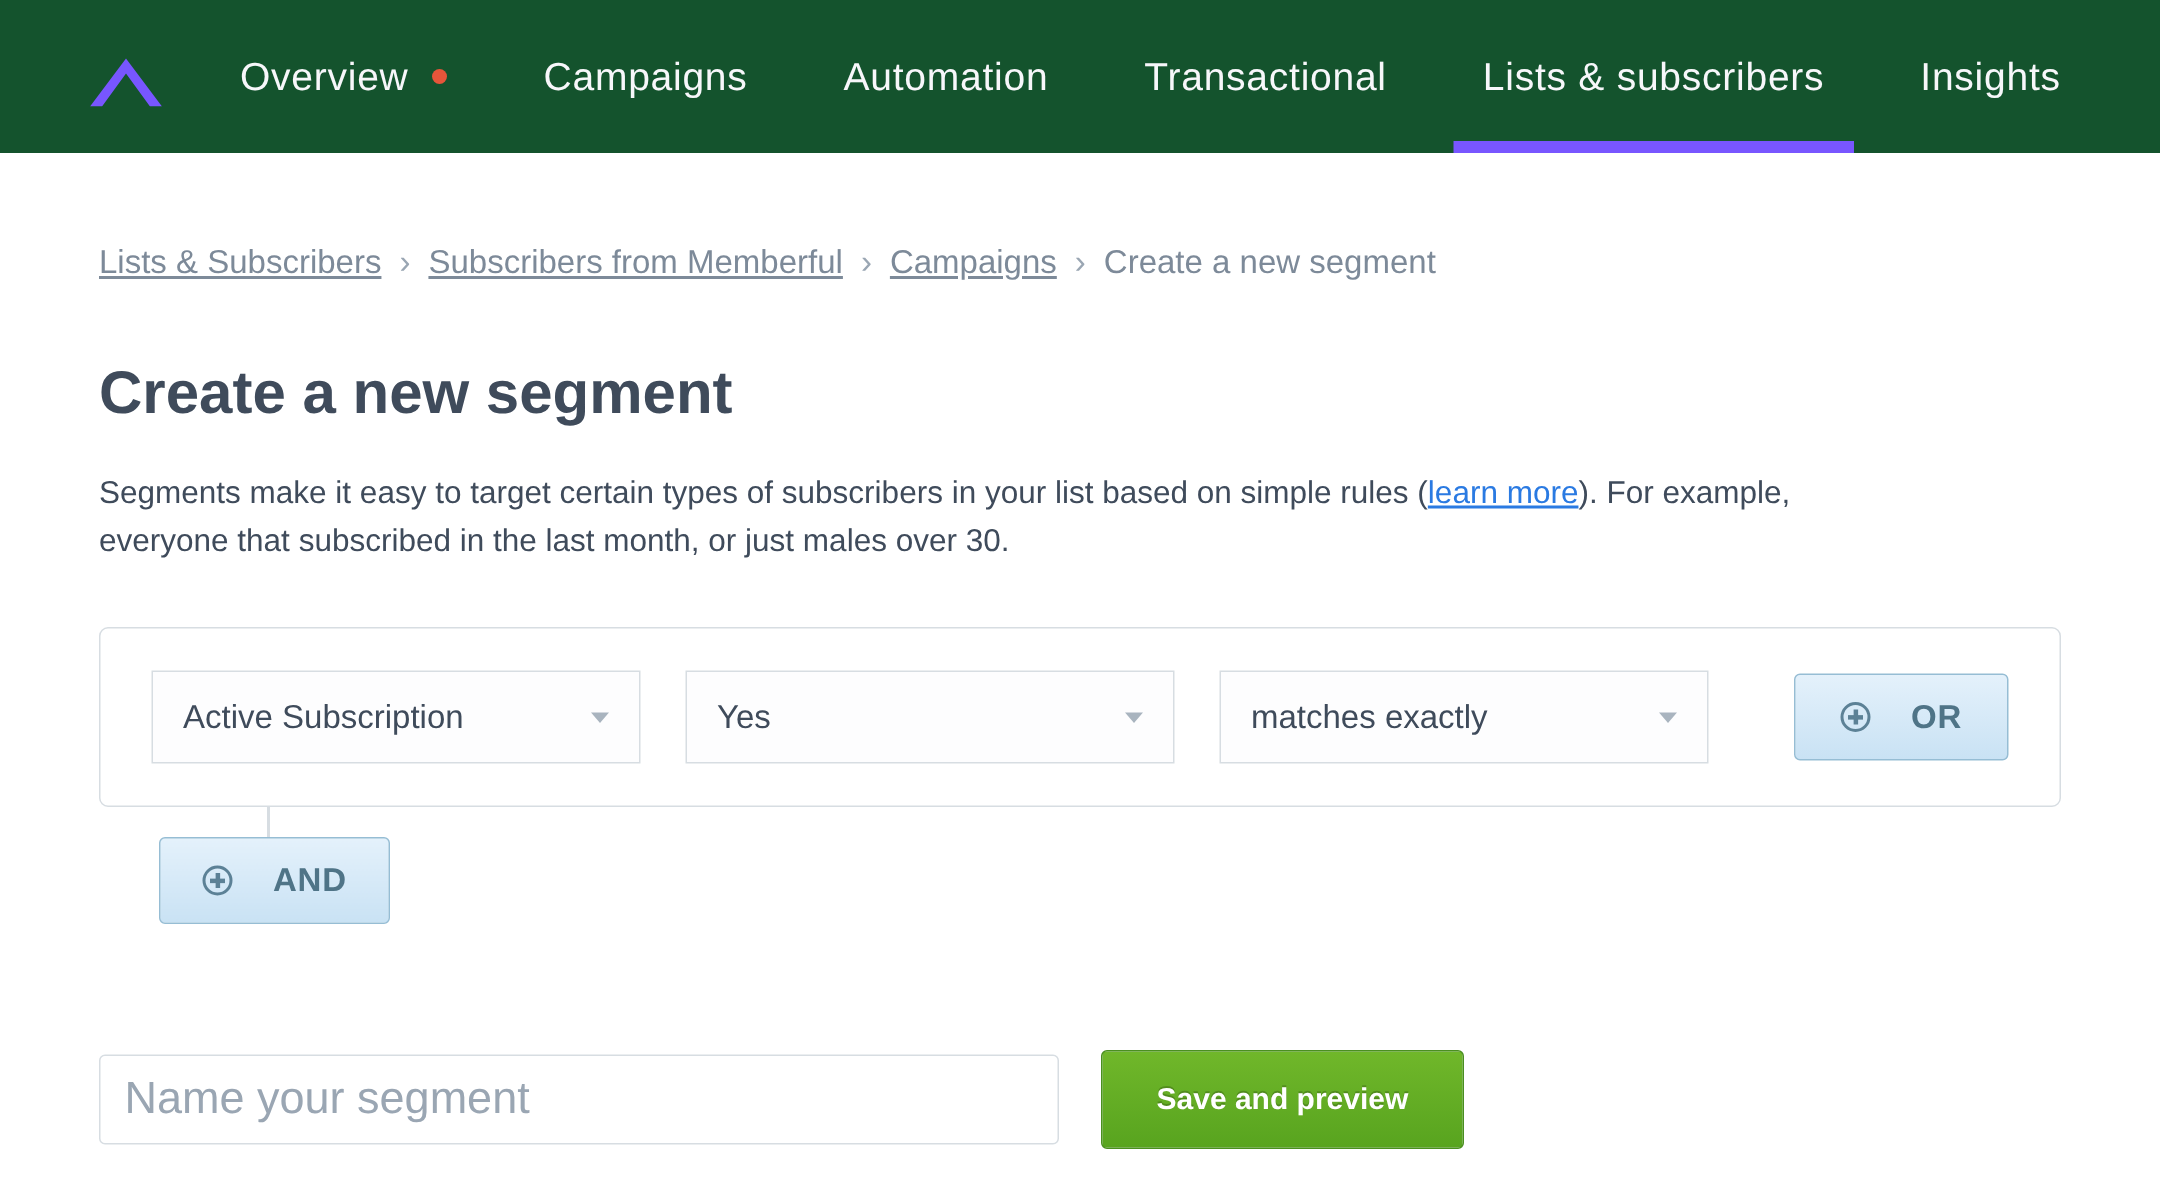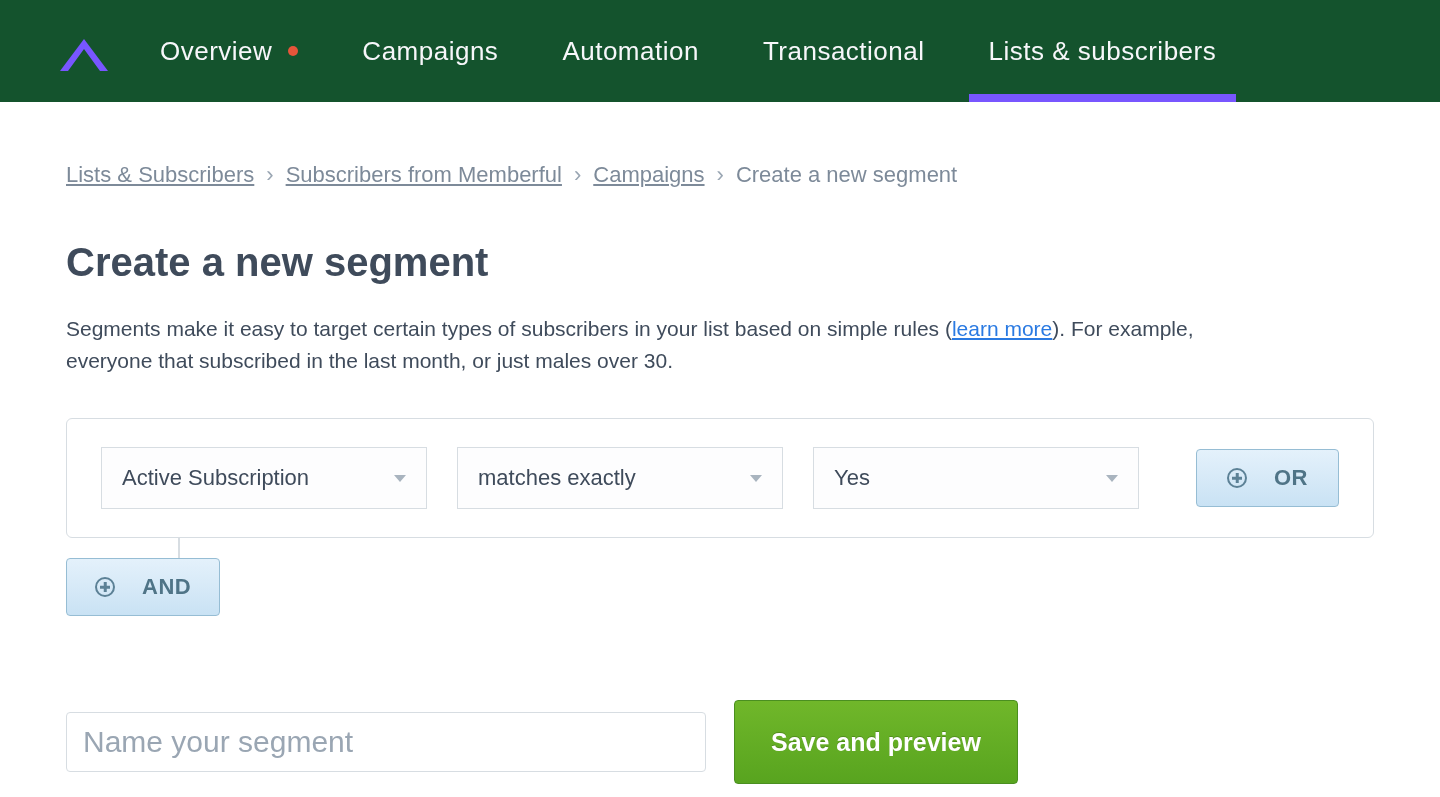--- a/index.html
+++ b/index.html
@@ -140,46 +140,46 @@
   }
   .plus-icon::before { left:3px;right:3px;top:50%;height:2.5px;transform:translateY(-50%); }
   .plus-icon::after  { top:3px;bottom:3px;left:50%;width:2.5px;transform:translateX(-50%); }
 
   .or-btn { margin-left:auto; padding:0 30px; }
 
   .and-connector {
     width:2px; height:20px; background:#d7dde2;
     margin-left:112px;
   }
-  .and-btn-wrap { }
+  .and-btn-wrap { margin-left:40px; }
 
   
   .footer-row {
     margin-top:84px;
     display:flex;
     align-items:center;
     gap:28px;
   }
   .name-input {
     width:640px; height:60px;
     border:1px solid #d7dde2;
     border-radius:4px;
     font-size:30px;
     padding:0 16px;
     color:#3f4b5b;
   }
   .name-input::placeholder { color:#9aa6b3; }
   .save-btn {
-    height:84px;
+    height:66px;
     padding:0 36px;
     border:1px solid #4a8f20;
     border-radius:4px;
     background:linear-gradient(#70b72a,#58a41f);
     color:#fff;
-    font-size:25px;
+    font-size:20px;
     font-weight:700;
     cursor:pointer;
     text-shadow:0 -1px 0 rgba(0,0,0,0.2);
   }
 </style>
 </head>
 <body>
 
 <div class="topnav">
   <span class="logo">
@@ -196,20 +196,23 @@
       <span>Campaigns</span>
     </div>
     <div class="nav-item">
       <span>Automation</span>
     </div>
     <div class="nav-item">
       <span>Transactional</span>
     </div>
     <div class="nav-item active">
       <span>Lists &amp; subscribers</span>
+    </div>
+    <div class="nav-item">
+      <span>Insights</span>
     </div>
   </div>
 </div>
 
 <div class="page">
 
   <div class="breadcrumb">
     <a href="#">Lists &amp; Subscribers</a>
     <span class="sep">›</span>
     <a href="#">Subscribers from Memberful</a>
@@ -225,27 +228,27 @@
     <span>Segments make it easy to target certain types of subscribers in your list based on simple rules (</span><a href="#">learn more</a><span>). For example, everyone that subscribed in the last month, or just males over 30.</span>
   </p>
 
   <div class="rule-box">
 
     <div class="select field">
       <span>Active Subscription</span>
       <span class="caret"></span>
     </div>
 
+    <div class="select value">
+      <span>Yes</span>
+      <span class="caret"></span>
+    </div>
+
     <div class="select op">
       <span>matches exactly</span>
-      <span class="caret"></span>
-    </div>
-
-    <div class="select value">
-      <span>Yes</span>
       <span class="caret"></span>
     </div>
 
     <button class="pill-btn or-btn">
       <span class="plus-icon"></span>
       <span>OR</span>
     </button>
   </div>
 
   <div class="and-connector"></div>

